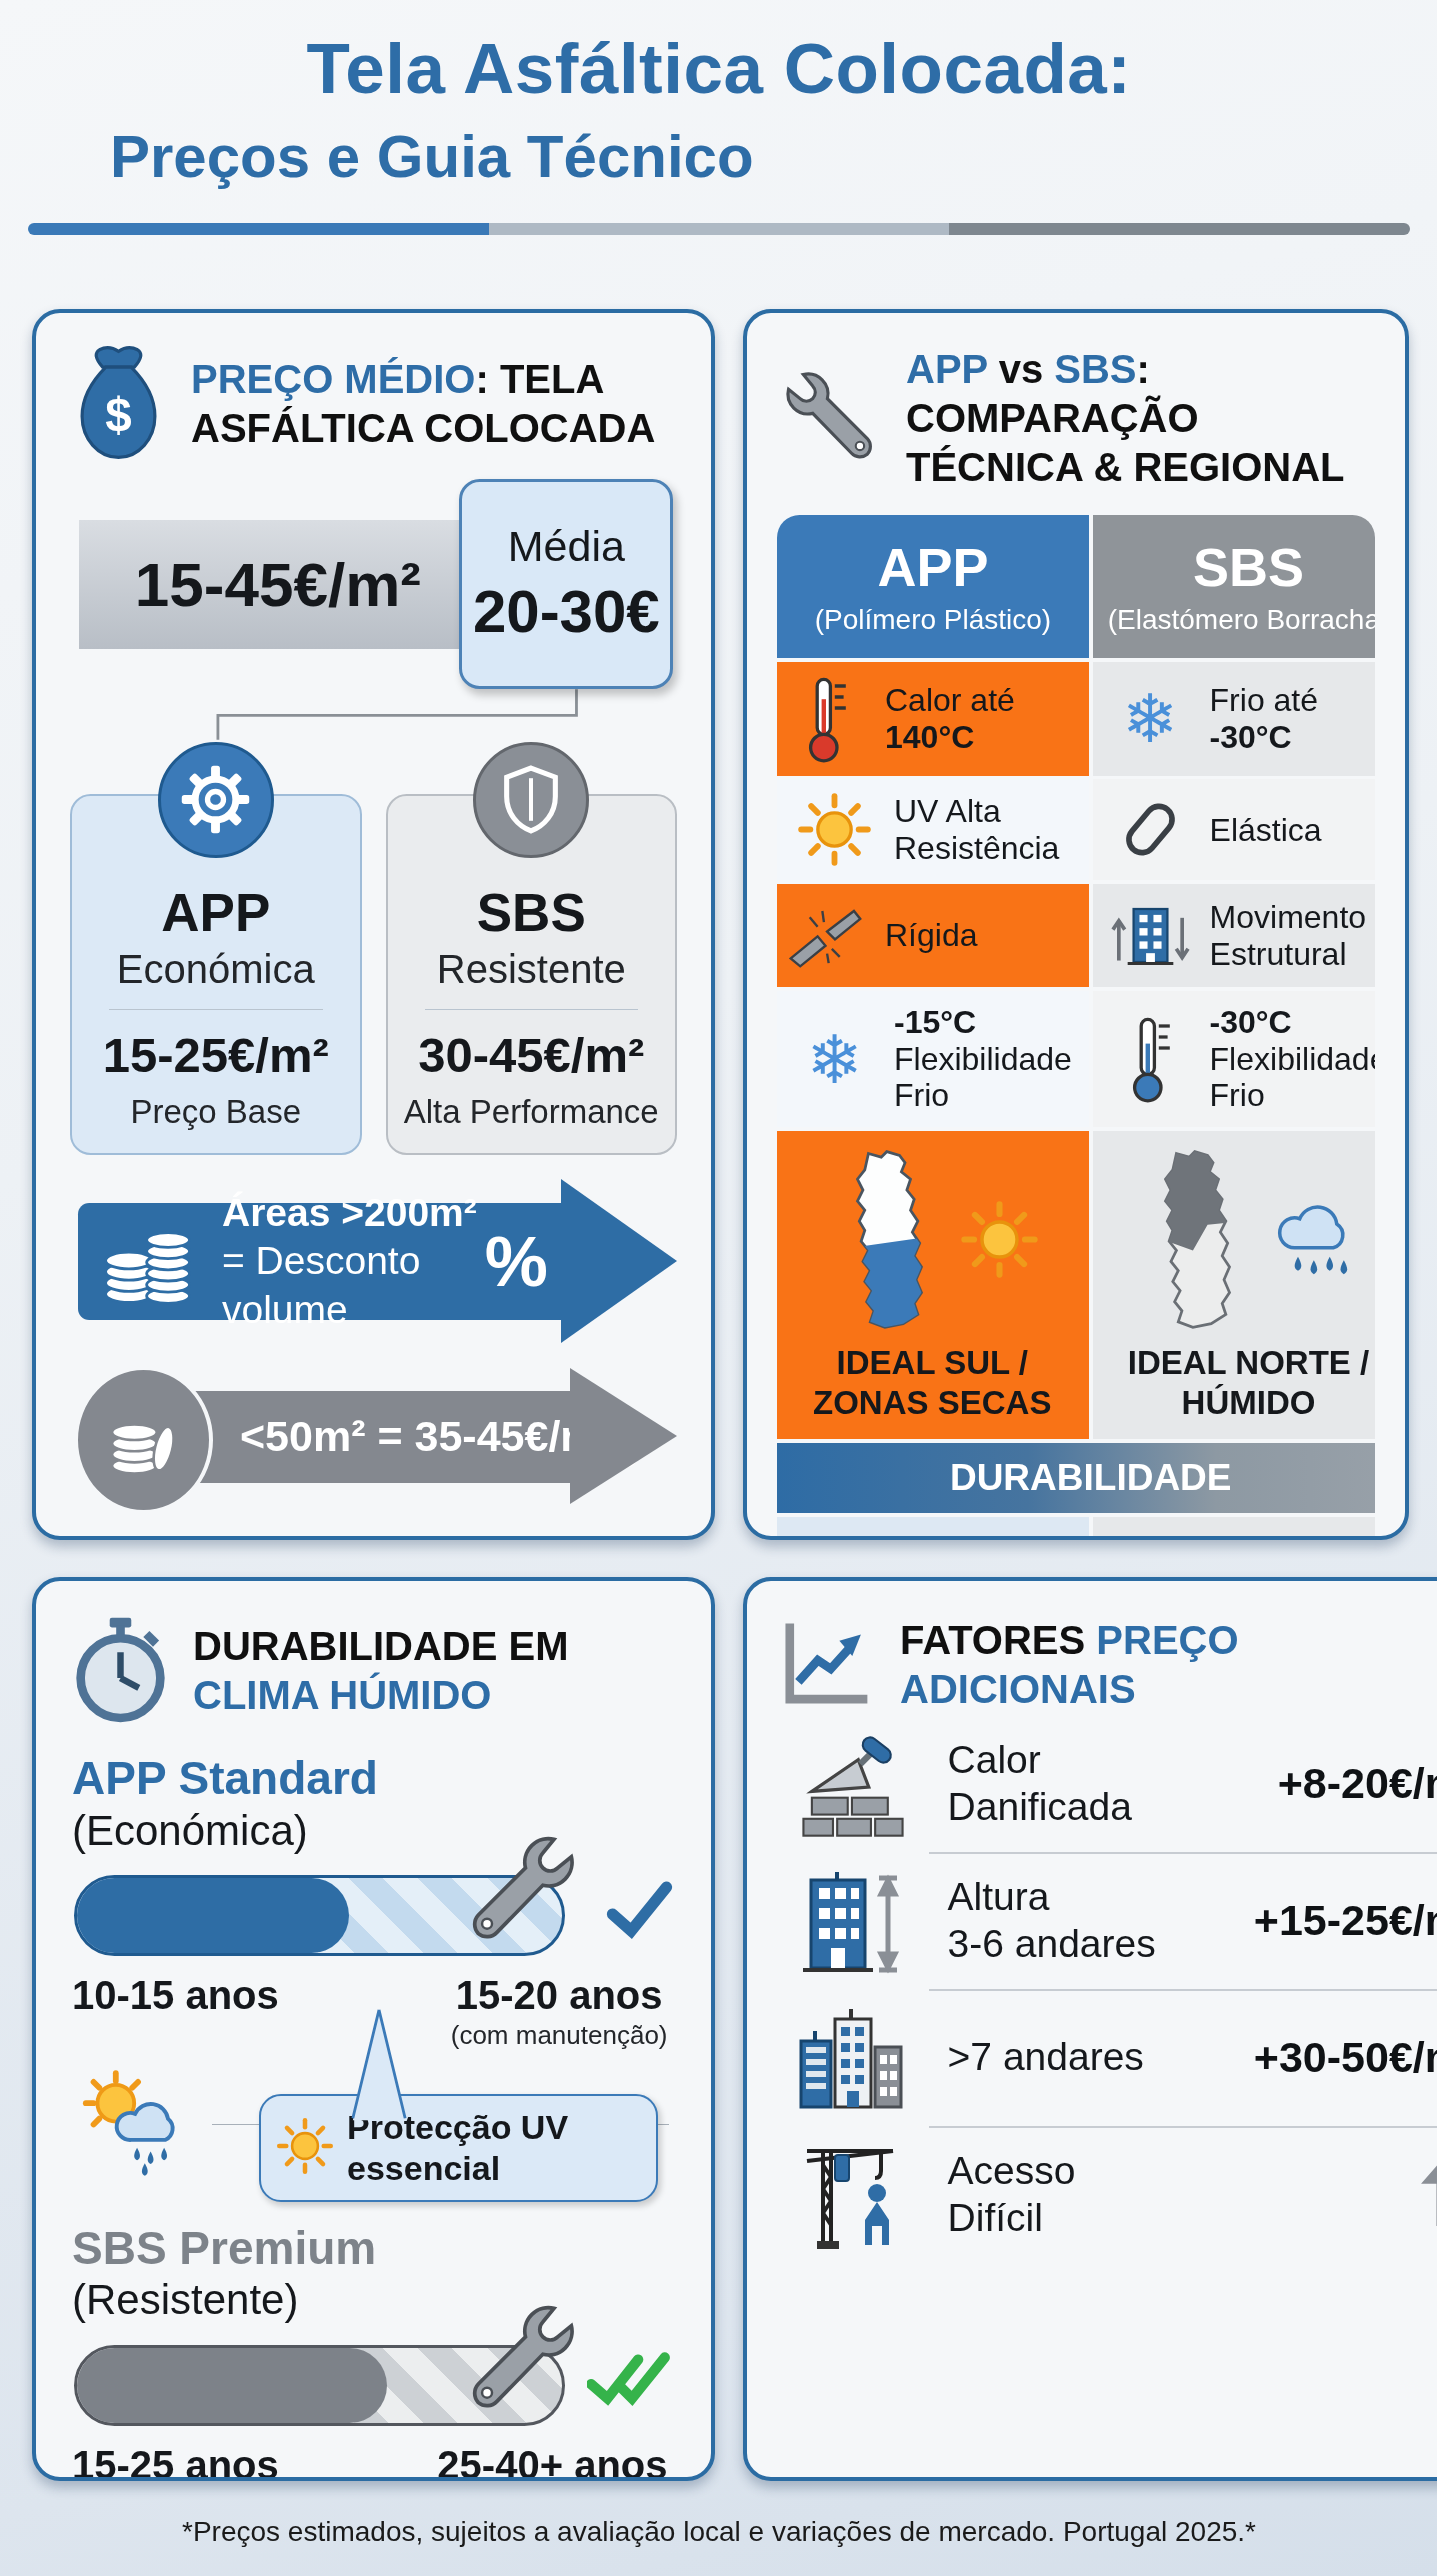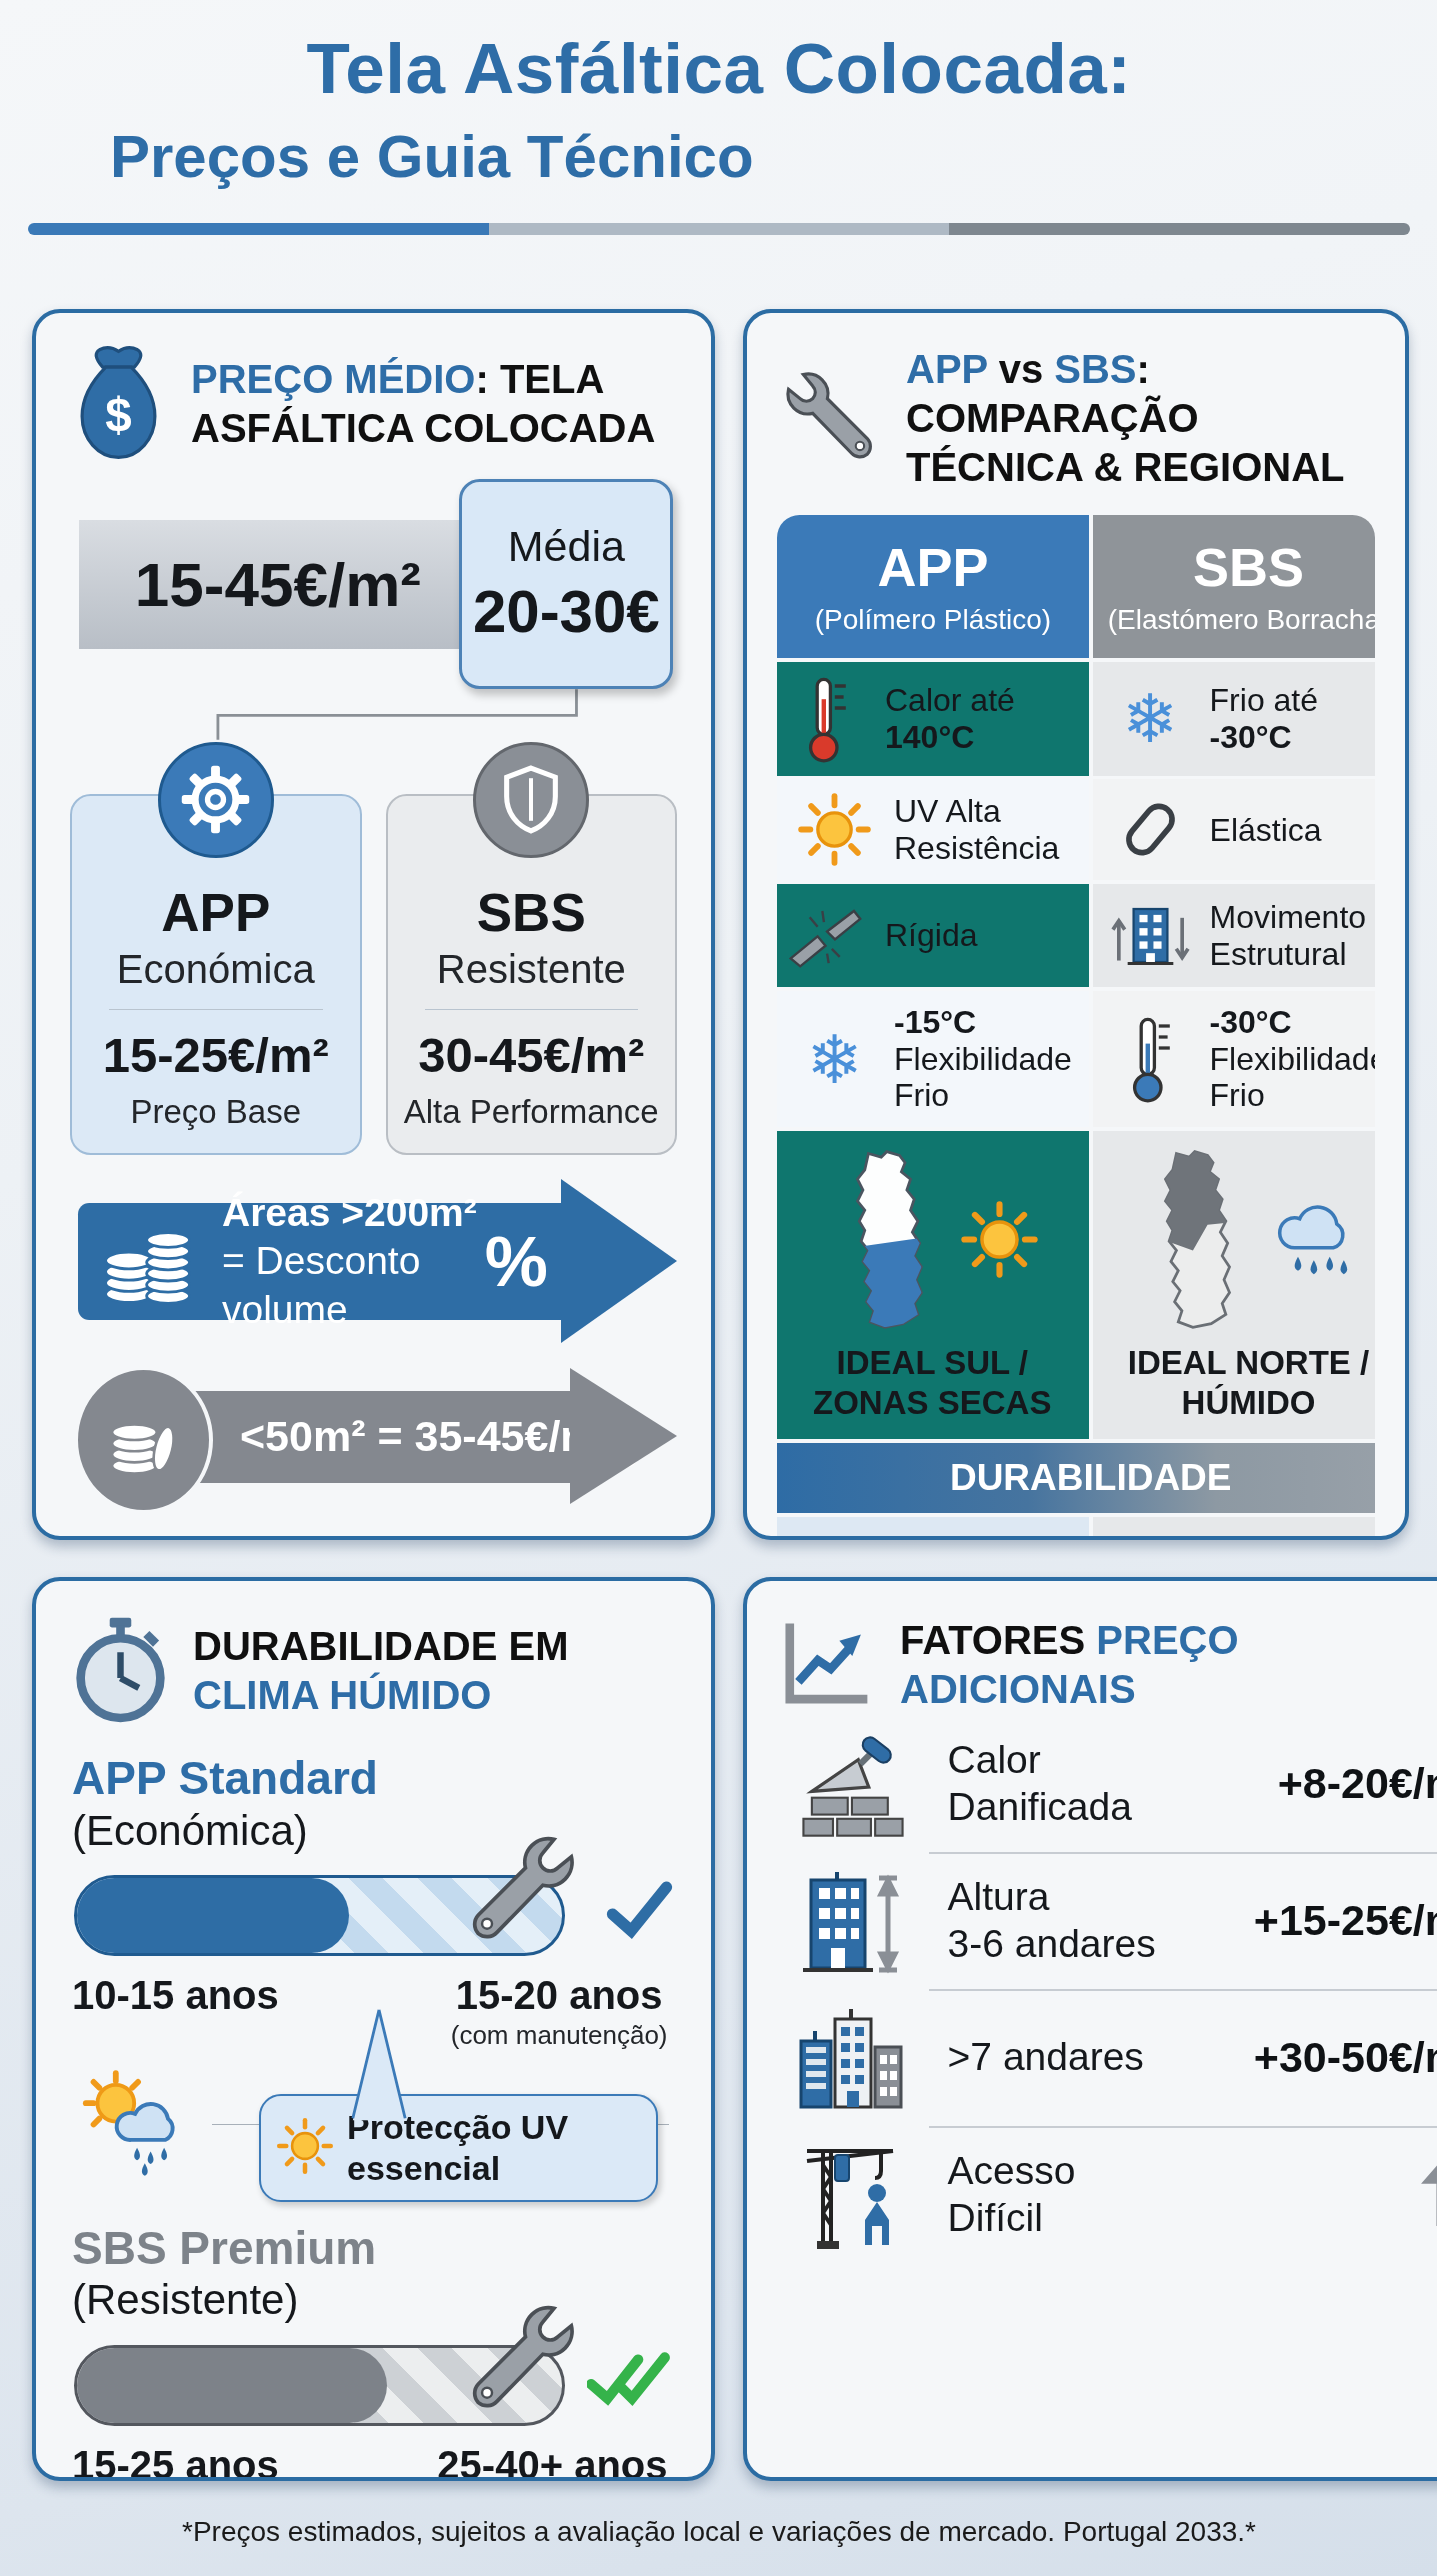--- a/index.html
+++ b/index.html
@@ -75,21 +75,21 @@
   
   .tbl{margin-top:24px;display:grid;grid-template-columns:1fr 1fr;gap:3.7px;border-radius:22.5px;overflow:hidden;}
   .th{color:#fff;text-align:center;padding:20.6px 7.5px 22.5px;}
   .tha{background:#3b7ab8;}
   .thsb{background:#8f9499;}
   .thn{font-size:54px;font-weight:bold;}
   .ths{font-size:28px;margin-top:5.6px;}
   .cell{display:flex;align-items:center;gap:19px;padding:13px 17px;min-height:95px;box-sizing:border-box;}
   .ca{background:#f3f7fb;}
   .cs{background:#f2f3f4;}
-  .odd.ca{background:#0f766e;padding-left:8px;}
+  .odd.ca{background:#f97316;padding-left:8px;}
   .odd.cs{background:#e6e8ea;}
   .cicon{width:81px;flex:none;display:flex;justify-content:center;align-items:center;}
   .ctext span{display:block;font-size:32px;color:#15181c;line-height:1.15;}
   .b2 span:nth-child(2){font-weight:bold;}
   .b1 span:first-child{font-weight:bold;}
   .mapc{flex-direction:column;justify-content:center;gap:9.4px;min-height:249px;padding:17px 9.4px;}
   .maprow{display:flex;align-items:center;gap:17px;}
   .mcap{font-size:33px;font-weight:bold;color:#15181c;text-align:center;line-height:1.2;white-space:pre-line;}
   .durband{grid-column:1/3;background:linear-gradient(90deg,#2e6ca5 0%,#46749f 40%,#8d99a3 70%,#99a1a9 100%);
            color:#fff;font-size:37px;font-weight:bold;text-align:center;padding:14px 0;}
@@ -736,15 +736,15 @@
       <span class="flabel">Acesso
 Difícil</span>
       <span class="fprice">
         <svg width="58" height="77" viewBox="0 0 60 80">
             <polygon points="30,2 58,34 42,34 42,78 18,78 18,34 2,34" fill="#8a8f96"></polygon>
           </svg>
       </span>
     </div>
   </section>
 
-  <div class="footer">*Preços estimados, sujeitos a avaliação local e variações de mercado. Portugal 2033.*</div>
+  <div class="footer">*Preços estimados, sujeitos a avaliação local e variações de mercado. Portugal 2025.*</div>
 </div>
 
 
 </body></html>

